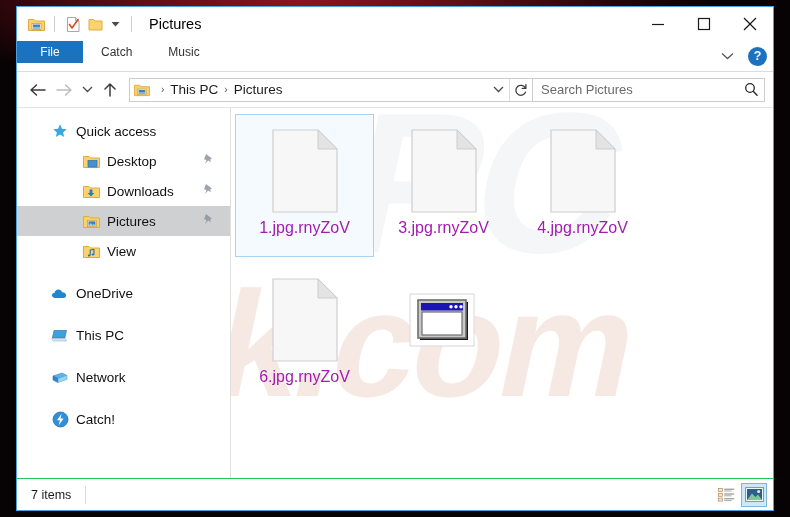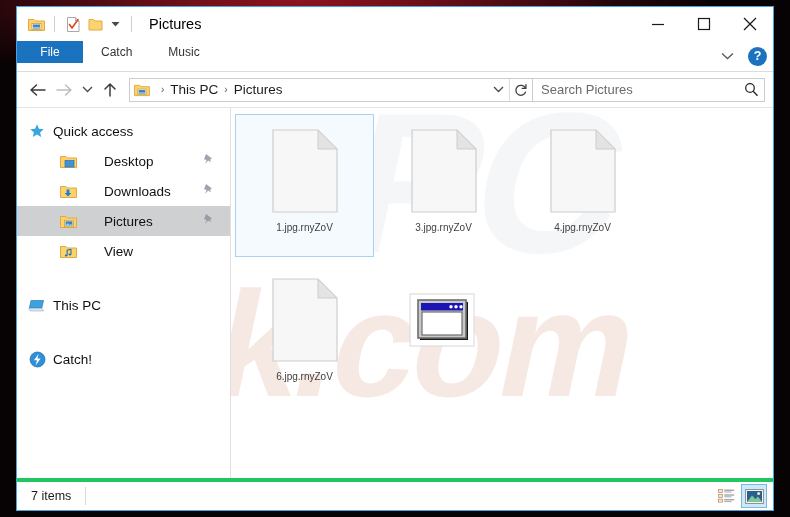--- a/index.html
+++ b/index.html
@@ -244,25 +244,25 @@
     border-right: 1px solid #e0e0e0;
     padding-top: 8px;
     box-sizing: border-box;
     position: relative;
     z-index: 2;
   }
   .nav-item {
     height: 30px;
     display: flex;
     align-items: center;
-    padding-left: 11px;
-    box-sizing: border-box;
-    position: relative;
-  }
-  .nav-item.indent { padding-left: 42px; gap: 20px; }
+    padding-left: 34px;
+    box-sizing: border-box;
+    position: relative;
+  }
+  .nav-item.indent { padding-left: 65px; }
   .nav-item.selected { background: #cfd0d1; }
   .nav-ico {
     width: 18px;
     height: 18px;
     display: flex;
     align-items: center;
     justify-content: center;
     margin-right: 7px;
     flex: 0 0 18px;
   }
@@ -339,35 +339,35 @@
     border: 1px solid #a9d3ee;
   }
   .tile-ico {
     width: 96px;
     height: 96px;
     display: flex;
     align-items: center;
     justify-content: center;
   }
   .tile-label {
-    font-size: 10px;
-    color: #404040;
+    font-size: 16px;
+    color: #a21caf;
     text-align: center;
     line-height: 15px;
     width: 108px;
     word-break: break-all;
     margin-top: 1px;
   }
 
   
   .statusbar {
     height: 32px;
     flex: 0 0 auto;
     background: #ffffff;
-    border-top: 4px solid #22c55e;
+    border-top: 1px solid #22c55e;
     display: flex;
     align-items: center;
     padding: 0 6px 0 14px;
     box-sizing: border-box;
     position: relative;
   }
   .status-text {
     font-size: 12.5px;
     color: #1b1b1b;
   }
@@ -597,35 +597,53 @@
               <ellipse cx="6.1" cy="11.4" rx="1.3" ry="1" fill="#1f6fb5"></ellipse>
               <ellipse cx="9.9" cy="10.6" rx="1.3" ry="1" fill="#1f6fb5"></ellipse>
             </svg>
           </span>
           <span class="nav-label">View</span>
         </div>
 
 
         <div class="nav-gap"></div>
 
+        <div class="nav-item">
+          <span class="nav-ico">
+            <svg width="18" height="13" viewBox="0 0 18 13">
+              <path d="M4.4 11 C2.2 11 0.8 9.6 1 8 C1.2 6.6 2.4 5.8 3.6 5.8 C3.8 3.9 5.4 2.6 7.4 2.6 C9.2 2.6 10.6 3.7 11.1 5.2 C12.9 5 14.8 6.1 15.1 8 C15.4 9.8 14 11 12.2 11 Z" fill="#1d87d4"></path>
+            </svg>
+          </span>
+          <span class="nav-label">OneDrive</span>
+        </div>
 
         <div class="nav-gap"></div>
 
         <div class="nav-item">
           <span class="nav-ico">
             <svg width="18" height="15" viewBox="0 0 18 15">
               <path d="M3 2.5 L15.5 2.5 L13.8 10 L1.4 10 Z" fill="#3fa0e0" stroke="#2b7cb5" stroke-width=".7"></path>
               <path d="M0.6 10.5 L14.2 10.5 L15.6 13 L2 13 Z" fill="#d6e3ee" stroke="#a9bdcd" stroke-width=".7"></path>
             </svg>
           </span>
           <span class="nav-label">This PC</span>
         </div>
 
         <div class="nav-gap"></div>
 
+        <div class="nav-item">
+          <span class="nav-ico">
+            <svg width="18" height="15" viewBox="0 0 18 15">
+              <path d="M2 6 L11 3 L16 5.5 L7 8.5 Z" fill="#5cb3ea" stroke="#3a8cc4" stroke-width=".6"></path>
+              <path d="M2 6 L2 10 L7 12.5 L7 8.5 Z" fill="#2f86c7" stroke="#2a6fa4" stroke-width=".6"></path>
+              <path d="M7 8.5 L7 12.5 L16 9.5 L16 5.5 Z" fill="#9ad3f2" stroke="#6aa9d4" stroke-width=".6"></path>
+            </svg>
+          </span>
+          <span class="nav-label">Network</span>
+        </div>
 
         <div class="nav-gap"></div>
 
         <div class="nav-item">
           <span class="nav-ico">
             <svg width="17" height="17" viewBox="0 0 17 17">
               <circle cx="8.5" cy="8.5" r="7.5" fill="#2f8fd8" stroke="#2471ad" stroke-width=".8"></circle>
               <path d="M9.6 2.8 L5 9.3 L8 9.3 L6.6 14.4 L11.6 7.6 L8.5 7.6 Z" fill="#ffffff"></path>
             </svg>
           </span>

